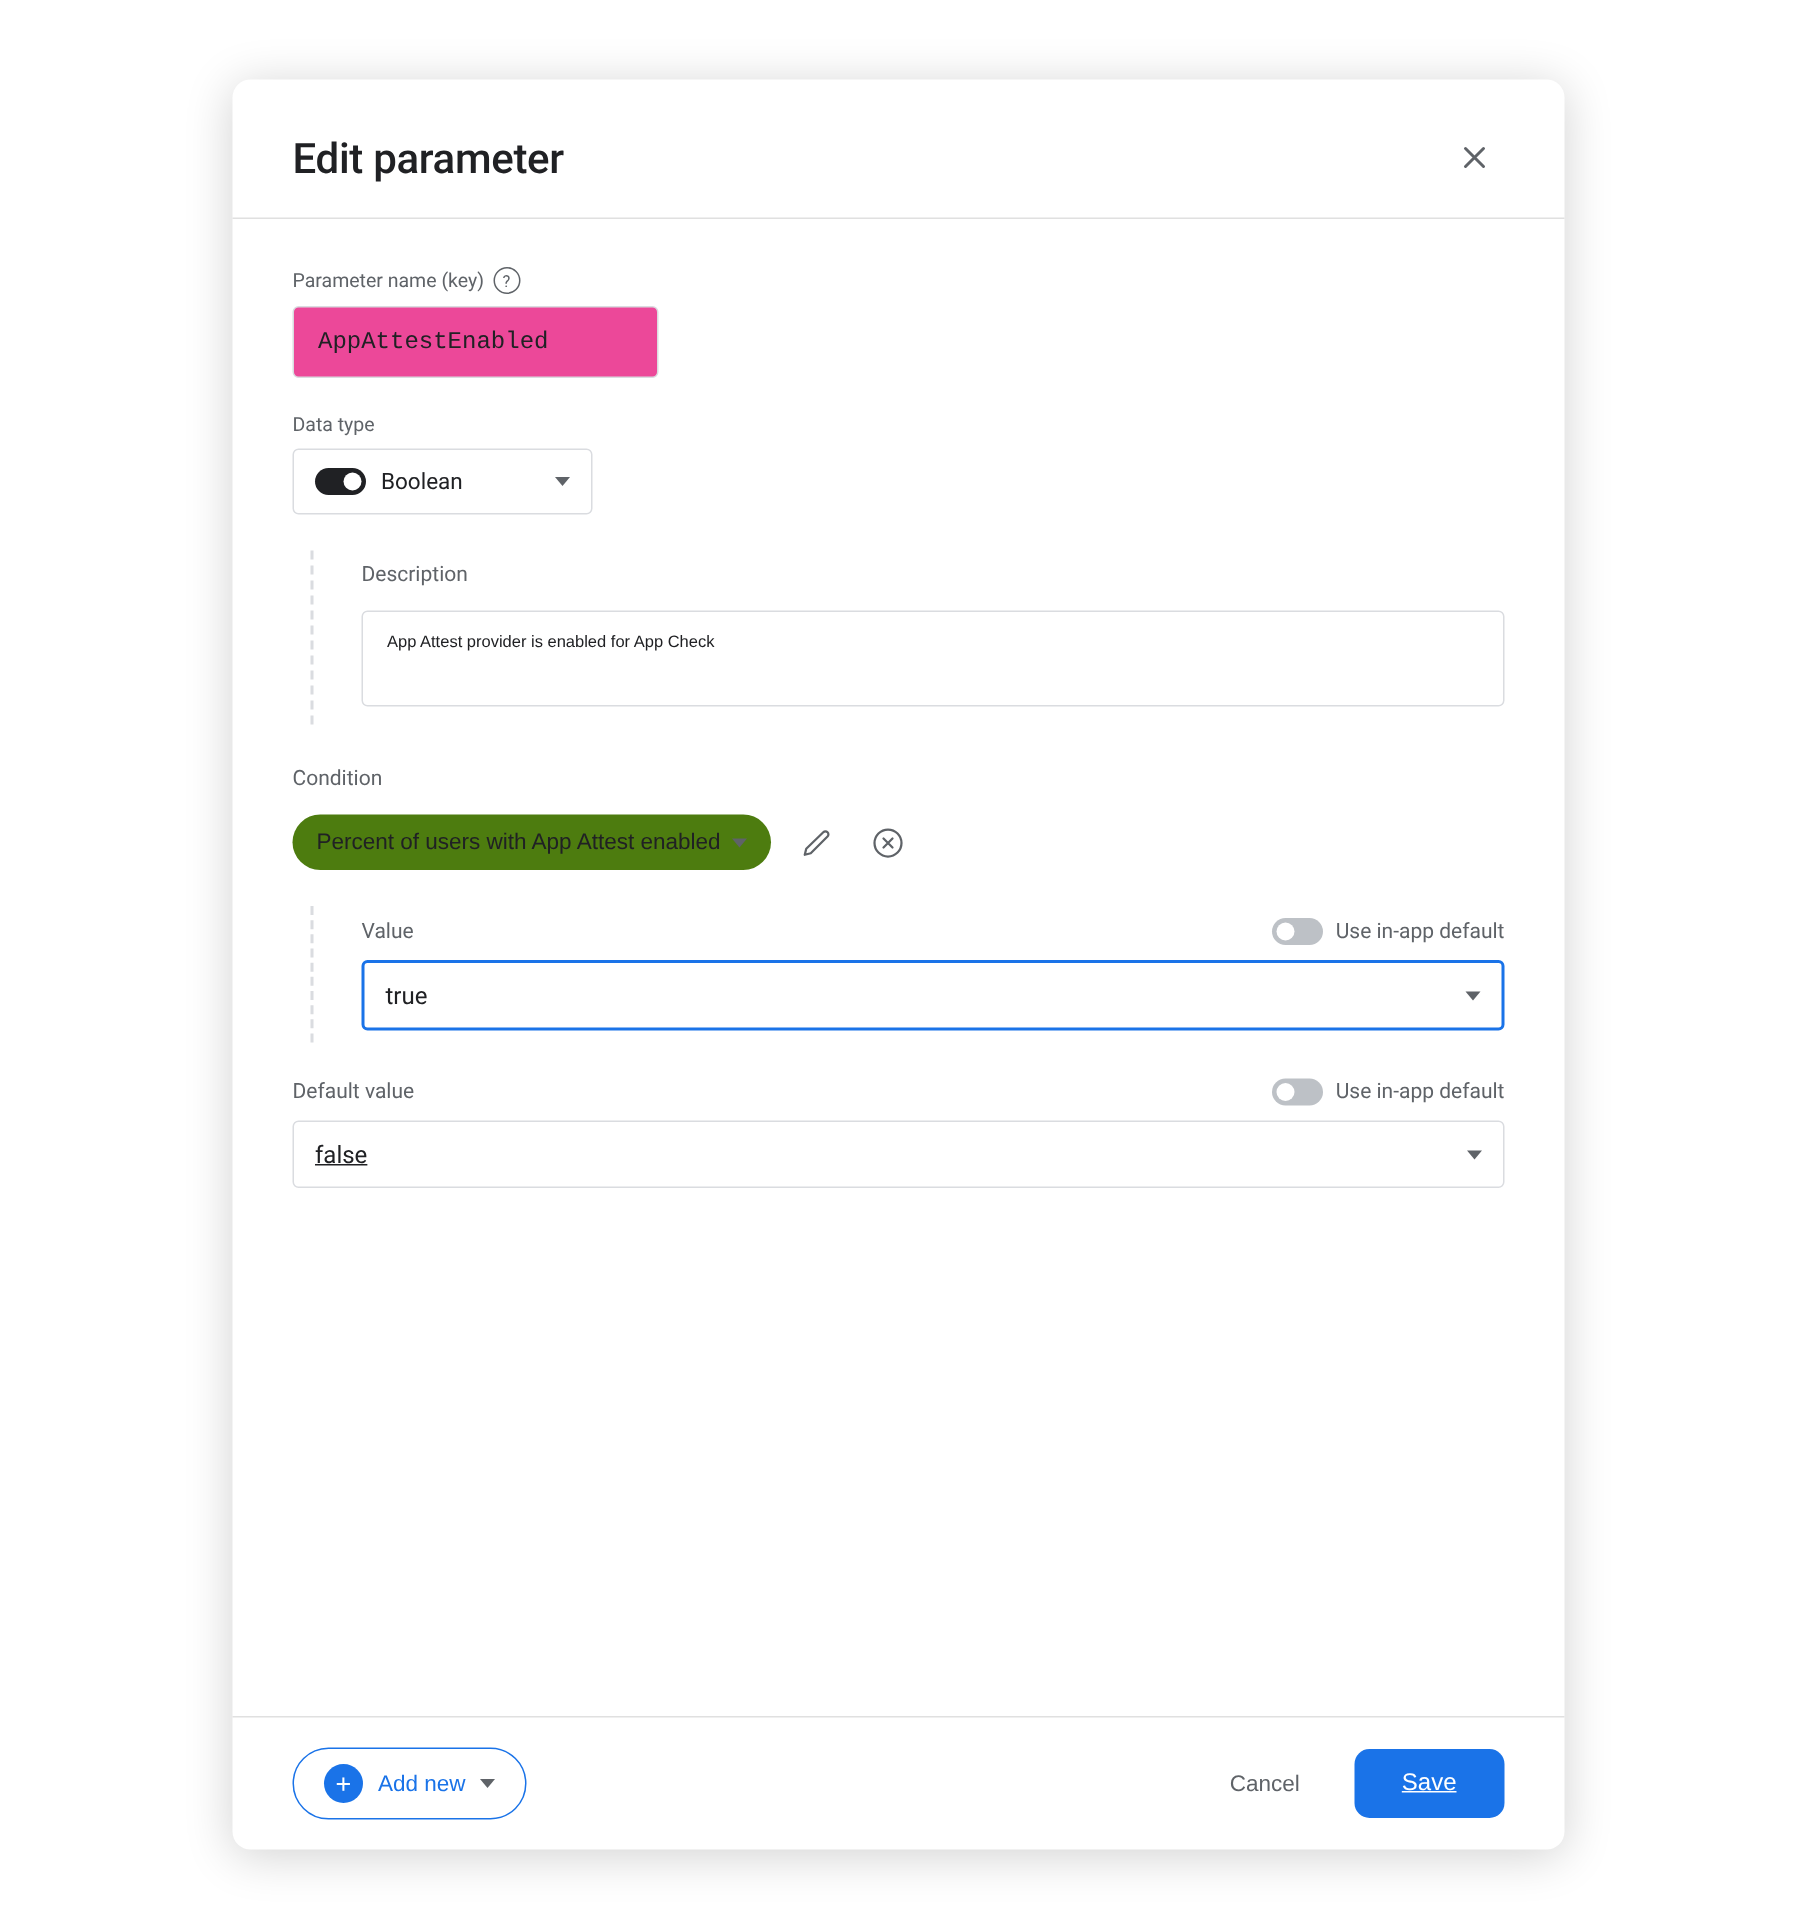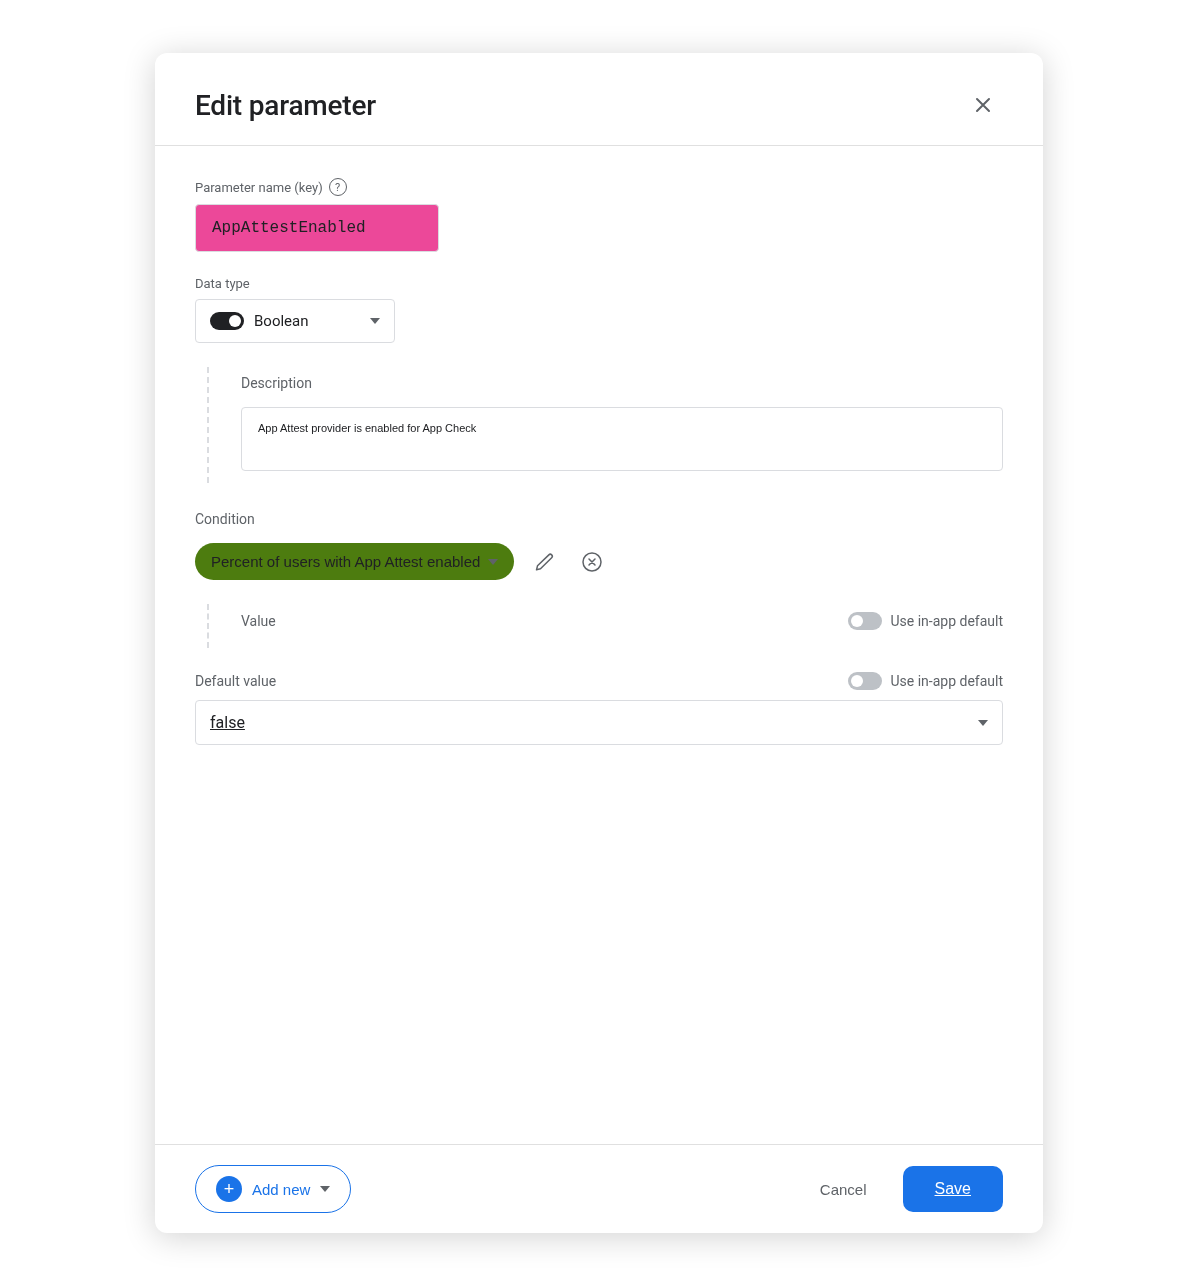--- a/index.html
+++ b/index.html
@@ -402,20 +402,25 @@
       </div>
 
       <div class="section-indent">
         <div class="value-row">
           <span class="value-label">Value</span>
           <div class="use-inapp-label">
             <span class="toggle-off"></span>
             <span>Use in-app default</span>
           </div>
         </div>
+        <div class="value-select">
+          <span>true</span>
+          <span style="flex:1"></span>
+          <span class="chevron-down"></span>
+        </div>
       </div>
     </div>
 
     <div class="value-section">
       <div class="value-row">
         <span class="value-label">Default value</span>
         <div class="use-inapp-label">
           <span class="toggle-off"></span>
           <span>Use in-app default</span>
         </div>

